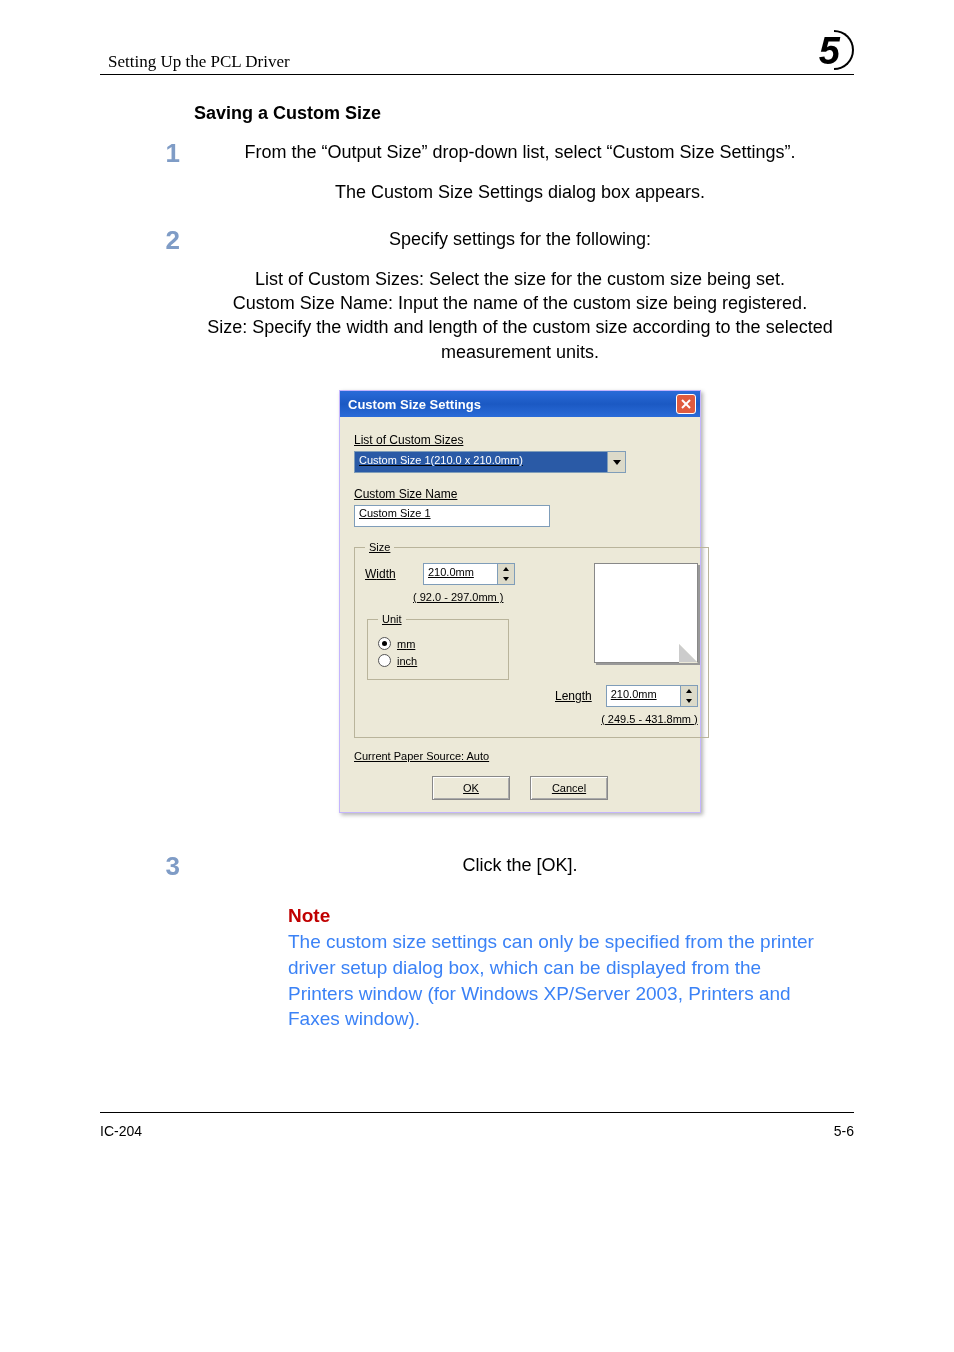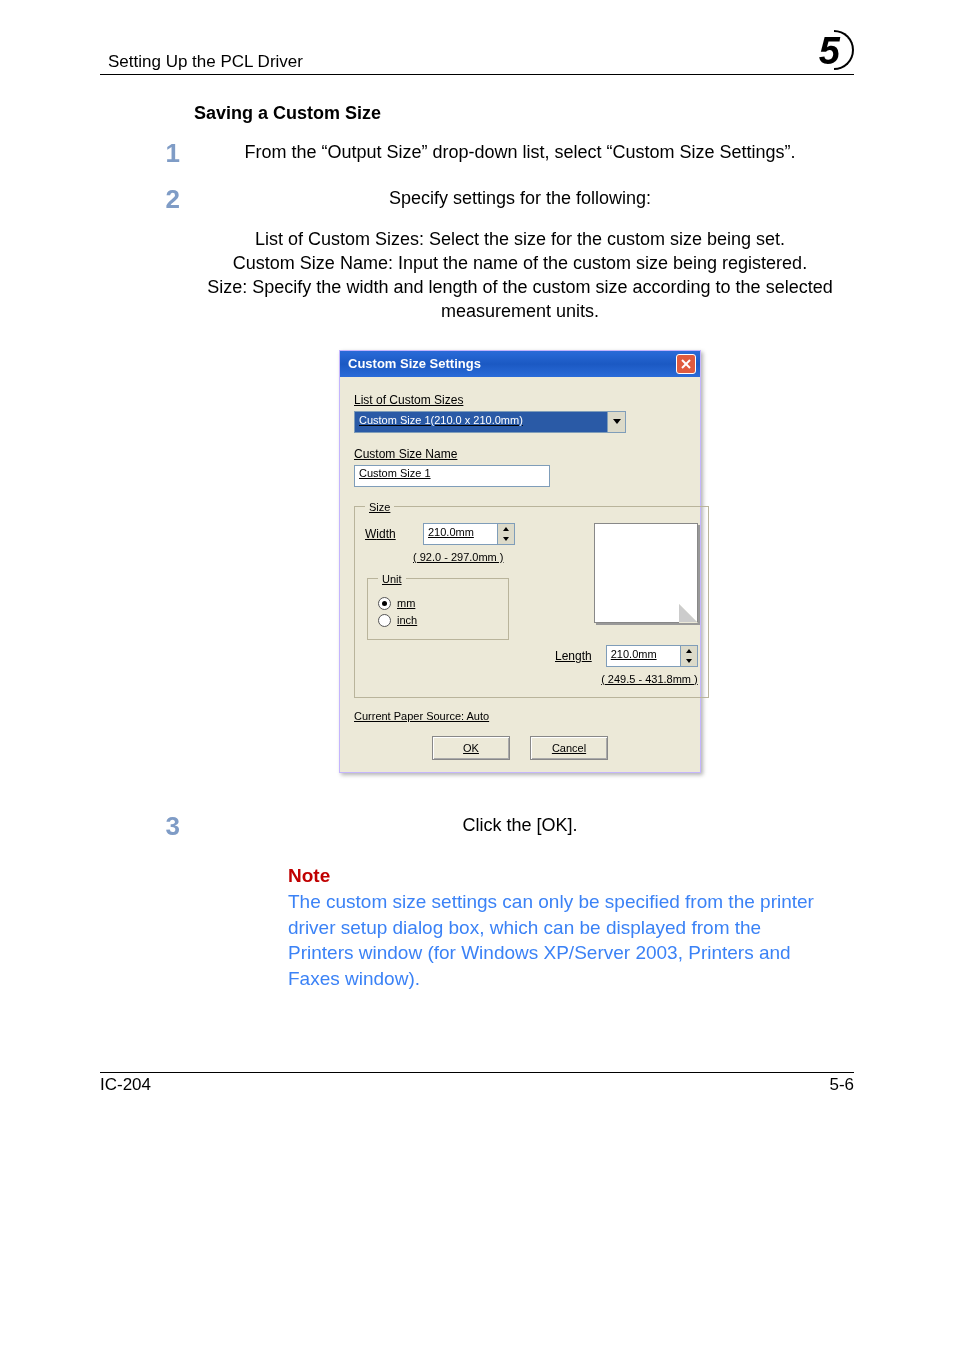--- a/index.html
+++ b/index.html
@@ -20,20 +20,21 @@
     align-items: flex-end;
     justify-content: space-between;
     border-bottom: 1px solid #000;
     padding-bottom: 2px;
     margin-bottom: 28px;
   }
   .header-title {
     font-size: 17px;
     font-weight: normal;
     margin-left: 8px;
+    font-family: Liberation Serif, serif;
   }
   .chapter-badge {
     display: flex;
     align-items: center;
   }
   .chapter-num {
     font-size: 38px;
     font-weight: bold;
     font-style: italic;
     font-family: Arial, sans-serif;
@@ -308,23 +309,23 @@
     color: #3b82f6;
     font-size: 19px;
     line-height: 1.35;
     font-family: "Segoe UI", Arial, sans-serif;
   }
 
   .footer {
     border-top: 1px solid #000;
     display:flex;
     justify-content: space-between;
-    padding-top: 2px;
+    padding-top: 10px;
     margin-top: 40px;
-    font-size: 17px;
+    font-size: 14px;
   }
 
 </style>
 </head>
 <body>
 
 <div class="page">
 
   <div class="header">
     <span class="header-title">Setting Up the PCL Driver</span>
@@ -335,20 +336,21 @@
   </div>
 
   <div class="content">
 
     <div class="heading">Saving a Custom Size</div>
 
     <div class="step">
       <div class="step-num">1</div>
       <div class="step-body">
         <p>From the “Output Size” drop-down list, select “Custom Size Settings”.</p>
+        <p>The Custom Size Settings dialog box appears.</p>
       </div>
     </div>
 
     <div class="step">
       <div class="step-num">2</div>
       <div class="step-body">
         <p>Specify settings for the following:</p>
         <p>
           <span>List of Custom Sizes: Select the size for the custom size being set.</span><br>
           <span>Custom Size Name: Input the name of the custom size being registered.</span><br>

